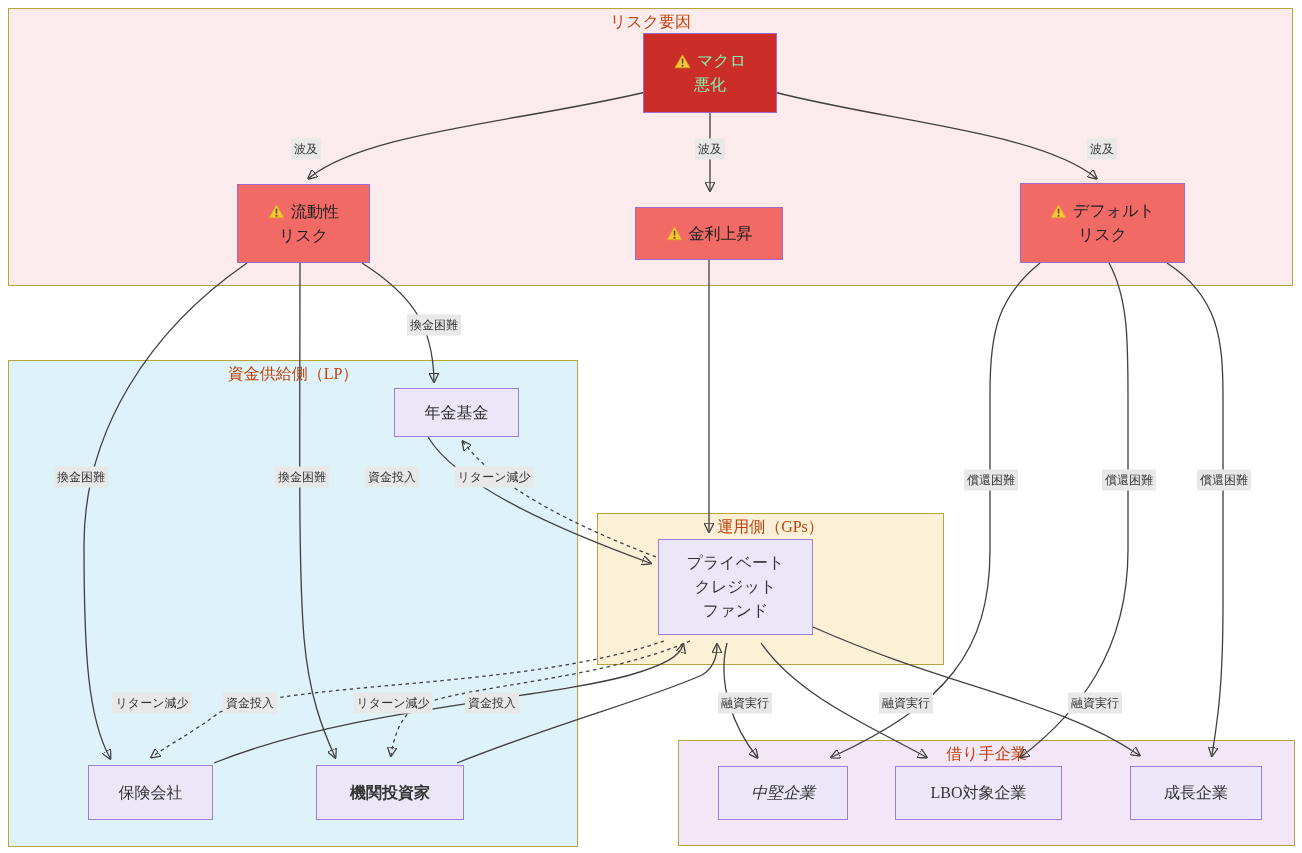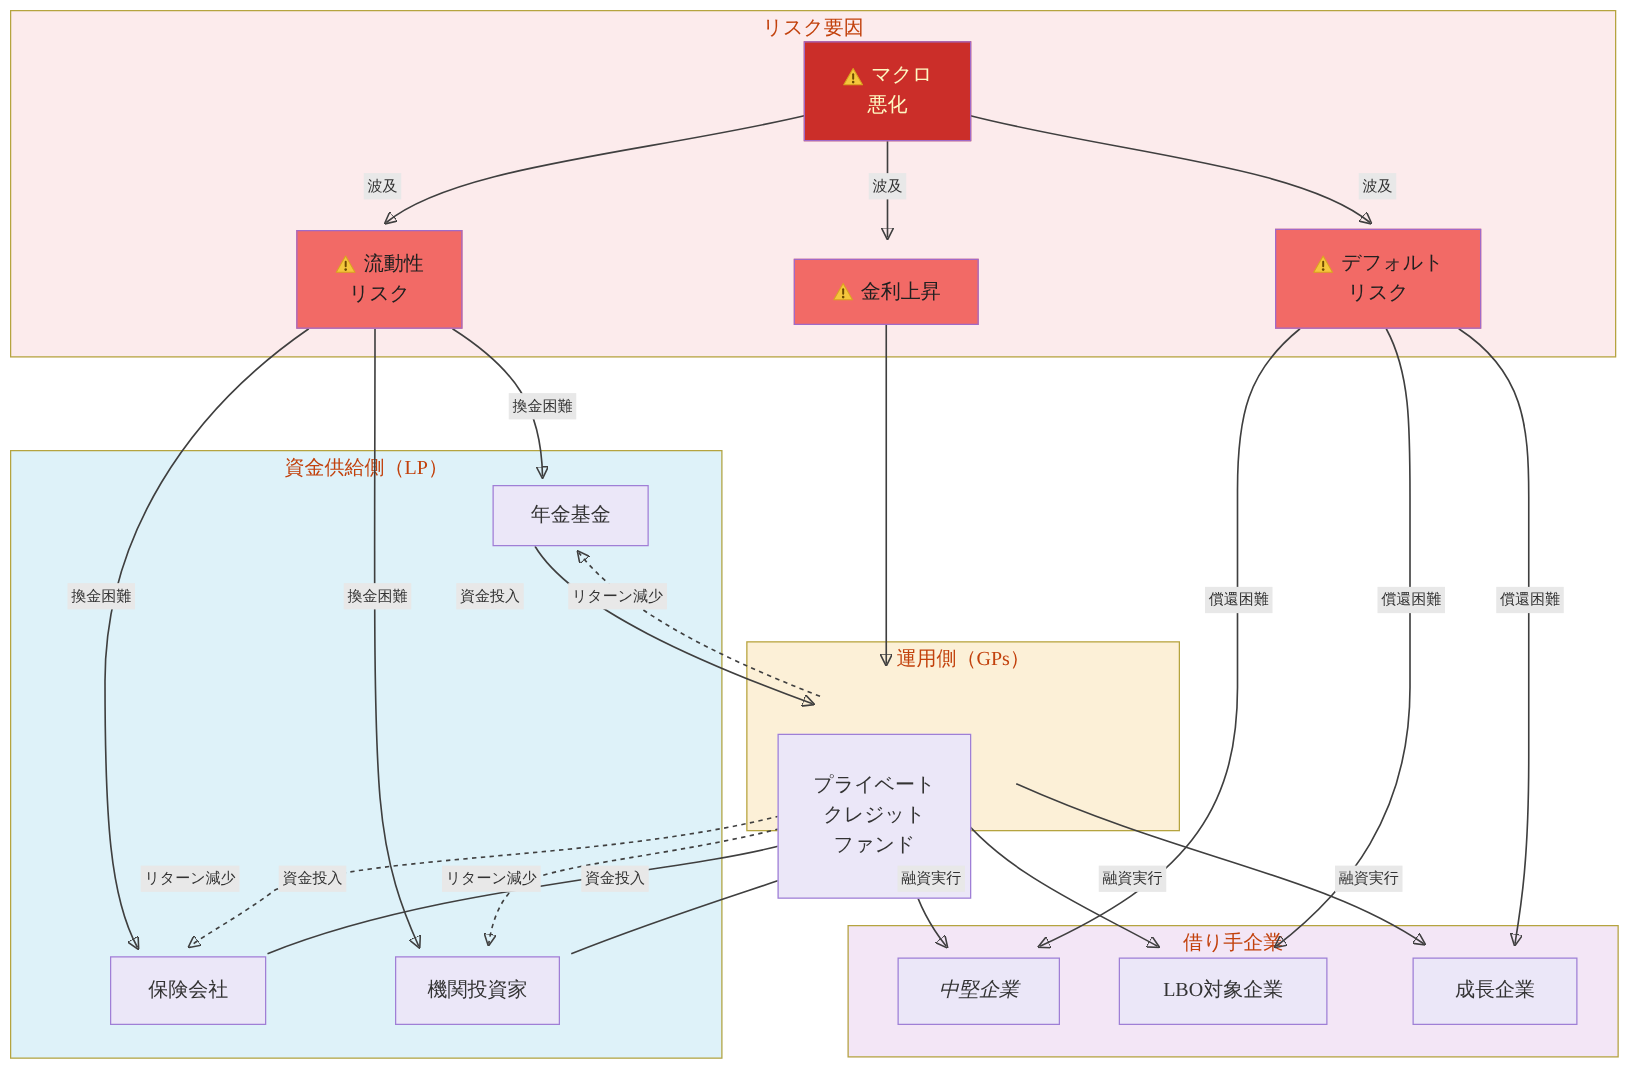--- a/index.html
+++ b/index.html
@@ -22,39 +22,39 @@
   svg.edges path{fill:none;stroke:#3f3f3f;stroke-width:1.3px;}
   svg.edges path.dashed{stroke-dasharray:3.5,3.5;}
 
   .node{
     position:absolute;box-sizing:border-box;
     border:1px solid #9f7fd6;background:#ebe7f8;
     display:flex;flex-direction:column;align-items:center;justify-content:center;
     font-size:16px;line-height:24px;z-index:3;text-align:center;white-space:nowrap;
   }
   .risk-node{background:#f26a66;border-color:#a06ac8;color:#202020;}
-  .macro-node{background:#cb2e29;color:#fef9c3;}
+  .macro-node{background:#cb2e29;color:#86efac;}
   .nline{display:flex;align-items:center;justify-content:center;}
   .warn{display:inline-flex;margin-right:6px;}
 
   .elabel{
     position:absolute;transform:translate(-50%,-50%);
     background:#e8e8e8;padding:0 3px;font-size:12px;line-height:21px;
     white-space:nowrap;z-index:4;color:#333;text-align:center;
   }
   .elabel span{display:block;}
 
   #n-macro{left:643px;top:33px;width:134px;height:80px;}
   #n-liquidity{left:237px;top:184px;width:133px;height:79px;}
   #n-rate{left:635px;top:207px;width:148px;height:53px;}
   #n-default{left:1020px;top:183px;width:165px;height:80px;text-align:center;}
   #n-pension{left:380px;top:388px;width:125px;height:49px;margin-left:14px;}
-  #n-fund{left:622px;top:539px;width:155px;height:132px;margin-top:48px;}
+  #n-fund{left:658px;top:539px;width:155px;height:96px;}
   #n-insurance{left:88px;top:765px;width:125px;height:55px;}
-  #n-institutional{left:316px;top:765px;width:132px;height:55px;}
+  #n-institutional{left:316px;top:765px;width:148px;height:55px;font-weight:bold;}
   #n-midsize{left:718px;top:766px;width:130px;height:54px;font-style:italic;}
   #n-lbo{left:895px;top:766px;width:167px;height:54px;}
   #n-growth{left:1130px;top:766px;width:132px;height:54px;}
 </style>
 </head>
 <body>
 
 <div id="canvas">
 
   <div class="container" id="c-risk">

